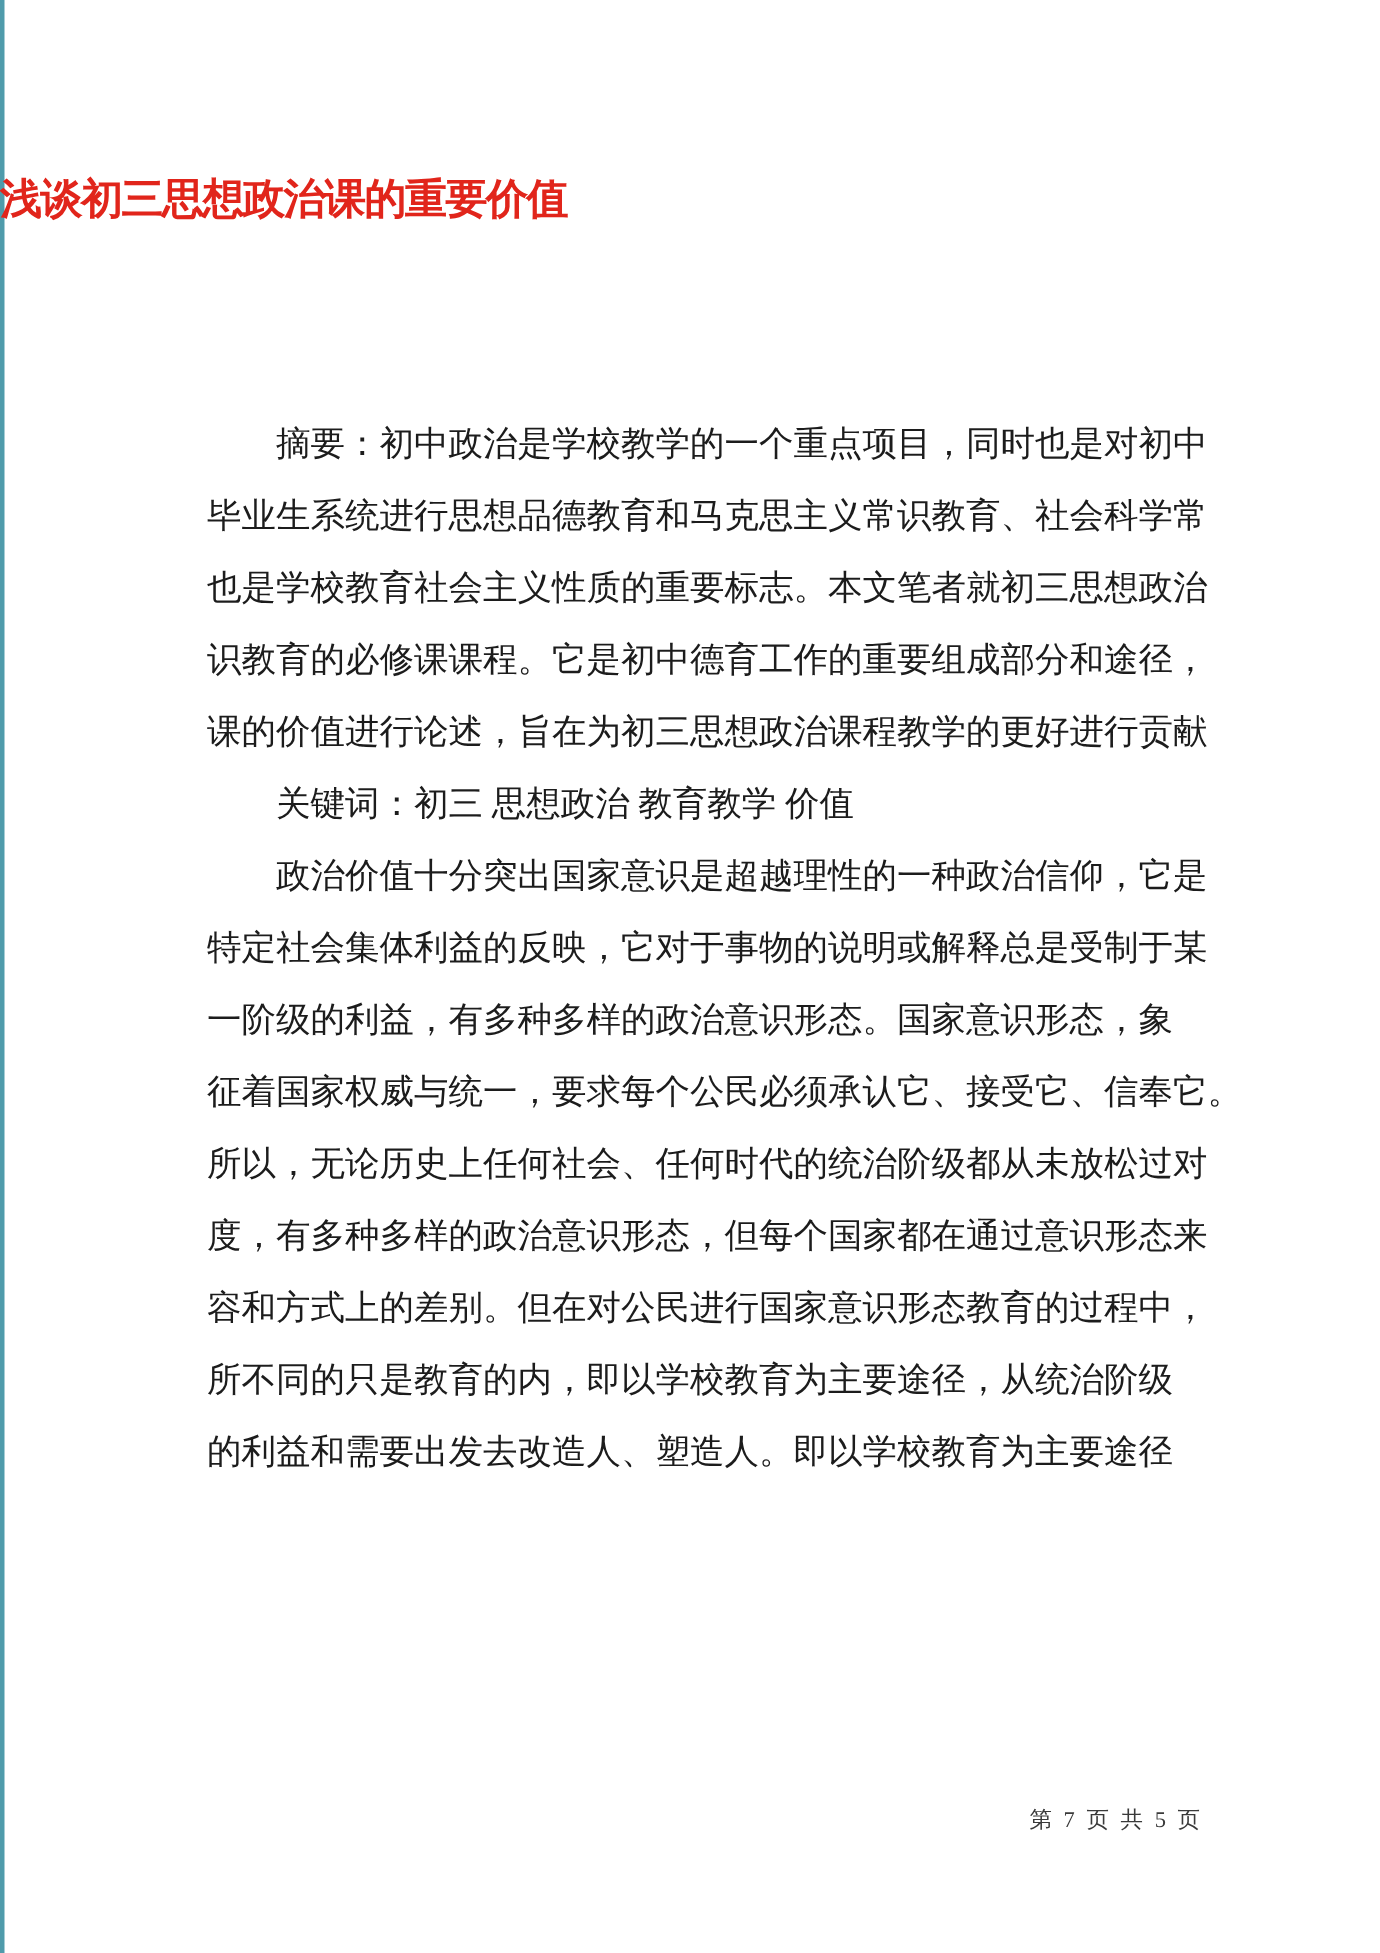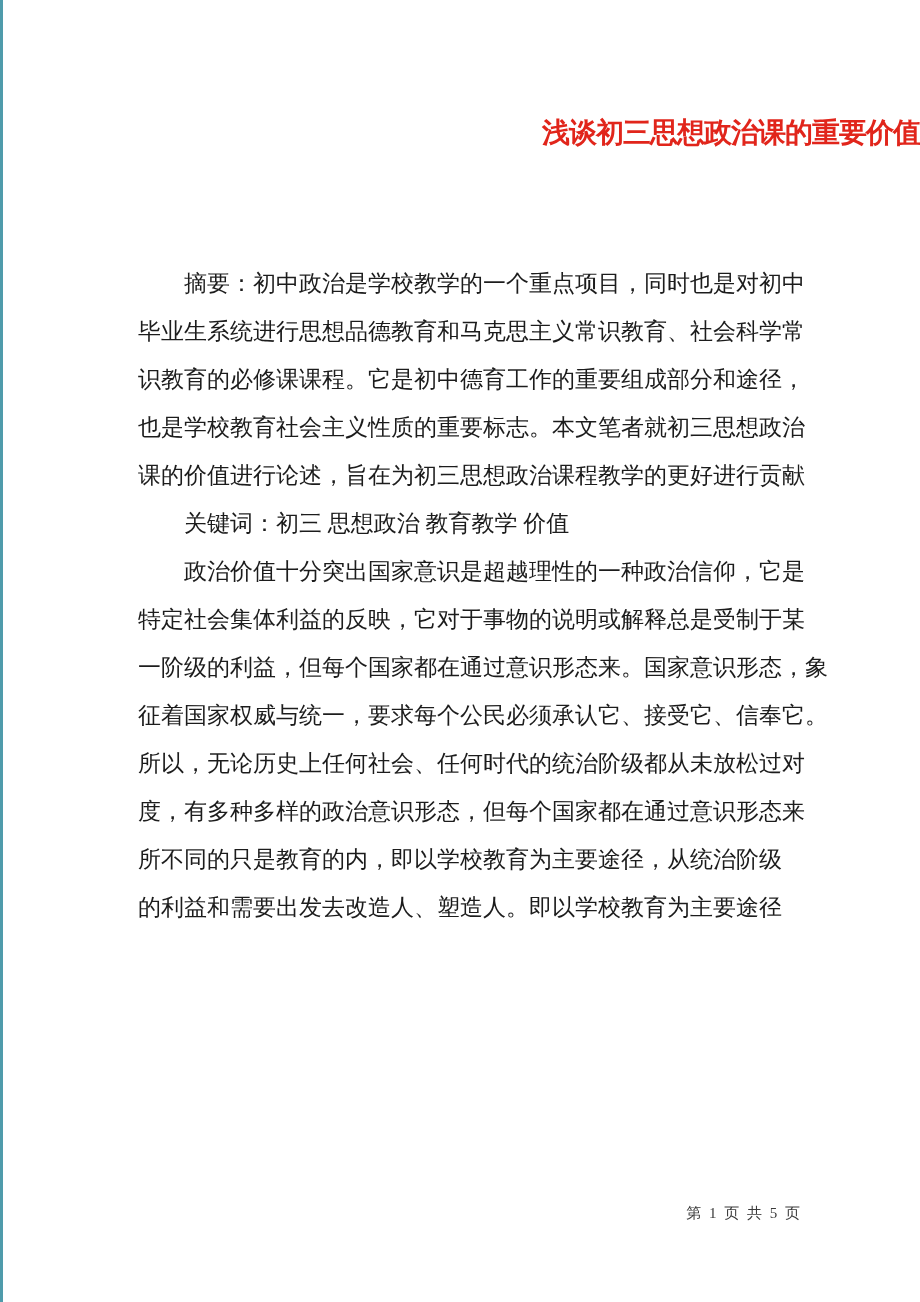--- a/index.html
+++ b/index.html
@@ -21,30 +21,30 @@
     top: 0;
     width: 3px;
     height: 1302px;
   }
   .doc-title {
     position: absolute;
     top: 117px;
     left: 0;
     width: 920px;
     margin: 0;
-    text-align: right;
+    text-align: left;
     font-family: "Liberation Sans", "DejaVu Sans", sans-serif;
     font-weight: bold;
     font-size: 28px;
     letter-spacing: -1px;
     line-height: 32px;
   }
   .body-text {
     position: absolute;
-    top: 260px;
+    top: 272px;
     left: 138px;
     width: 700px;
   }
   .line {
     height: 48px;
     line-height: 48px;
     font-size: 23px;
     color: #1c1c1c;
     white-space: nowrap;
     letter-spacing: 0px;
@@ -64,27 +64,28 @@
 </style>
 </head>
 <body>
 
 <div class="page">
   <div class="accent-bar" style="background: rgb(79, 155, 171);"></div>
   <h1 class="doc-title" style="color: rgb(225, 37, 27);">浅谈初三思想政治课的重要价值</h1>
   <div class="body-text">
       <div class="line indent">摘要：初中政治是学校教学的一个重点项目，同时也是对初中</div>
       <div class="line">毕业生系统进行思想品德教育和马克思主义常识教育、社会科学常</div>
+      <div class="line">也是学校教育社会主义性质的重要标志。本文笔者就初三思想政治</div>
       <div class="line">识教育的必修课课程。它是初中德育工作的重要组成部分和途径，</div>
-      <div class="line">也是学校教育社会主义性质的重要标志。本文笔者就初三思想政治</div>
       <div class="line">课的价值进行论述，旨在为初三思想政治课程教学的更好进行贡献</div>
       <div class="line indent">关键词：初三 思想政治 教育教学 价值</div>
       <div class="line indent">政治价值十分突出国家意识是超越理性的一种政治信仰，它是</div>
       <div class="line">特定社会集体利益的反映，它对于事物的说明或解释总是受制于某</div>
-      <div class="line">一阶级的利益，但每个国家都在通过意识形态来。国家意识形态，象</div>
+      <div class="line">一阶级的利益，有多种多样的政治意识形态。国家意识形态，象</div>
       <div class="line">征着国家权威与统一，要求每个公民必须承认它、接受它、信奉它。</div>
       <div class="line">所以，无论历史上任何社会、任何时代的统治阶级都从未放松过对</div>
       <div class="line">度，有多种多样的政治意识形态，但每个国家都在通过意识形态来</div>
+      <div class="line">容和方式上的差别。但在对公民进行国家意识形态教育的过程中，</div>
       <div class="line">所不同的只是教育的内，即以学校教育为主要途径，从统治阶级</div>
       <div class="line">的利益和需要出发去改造人、塑造人。即以学校教育为主要途径</div>
     </div>
-  <div class="page-footer">第 1 页 共 5 页</div>
+  <div class="page-footer">第 7 页 共 5 页</div>
 </div>
 
 </body></html>

